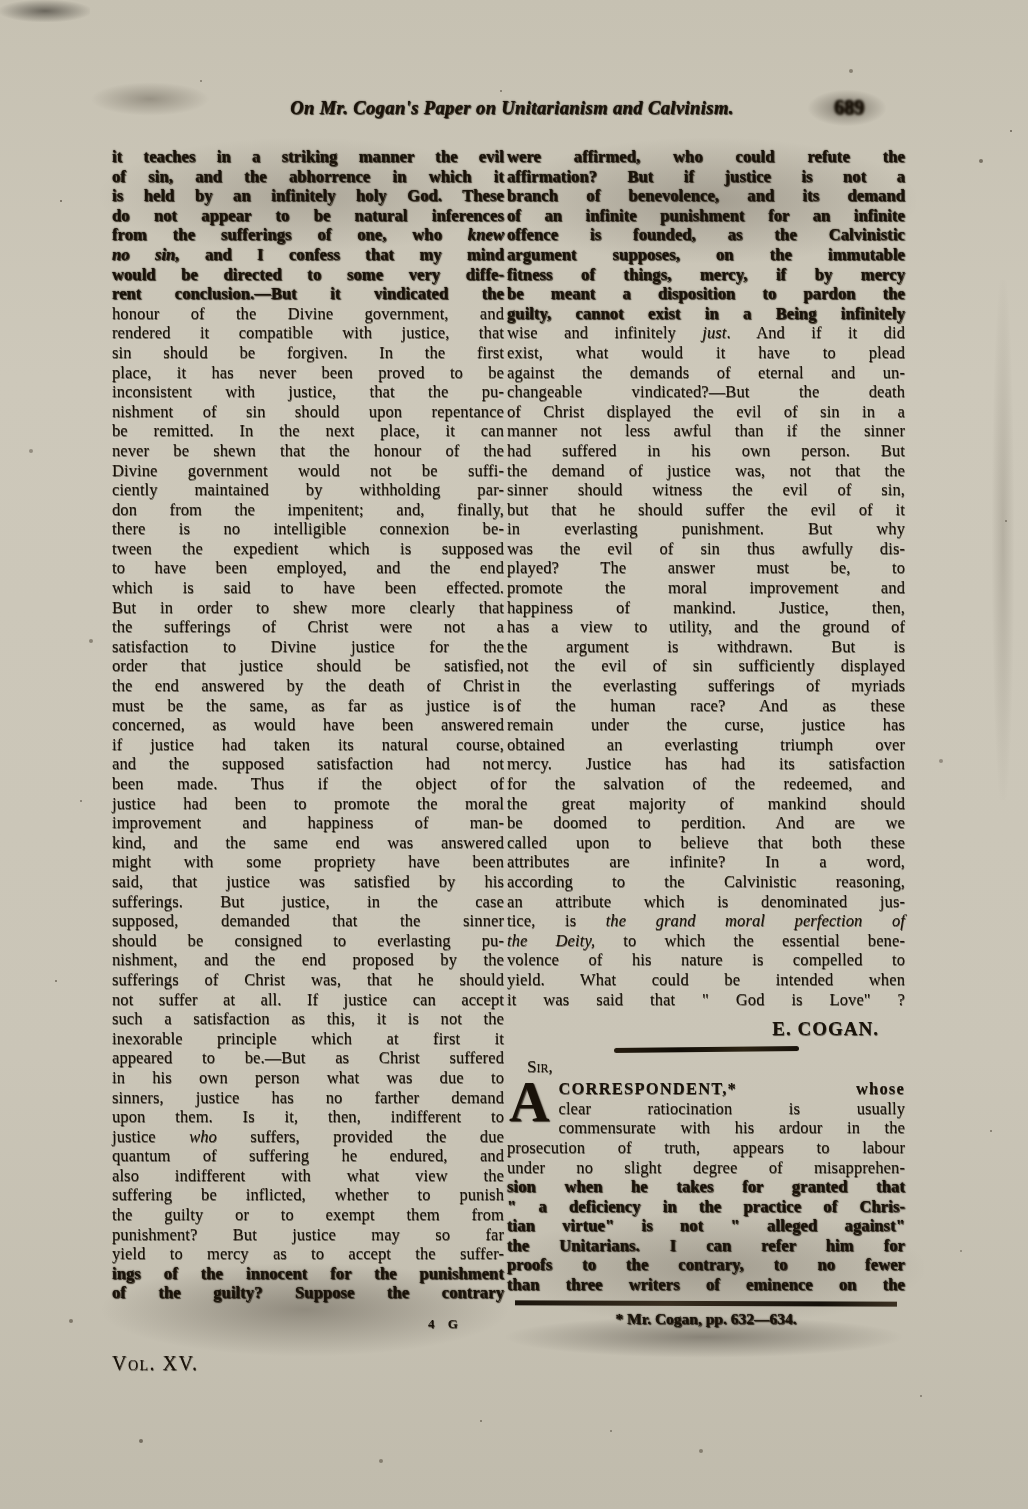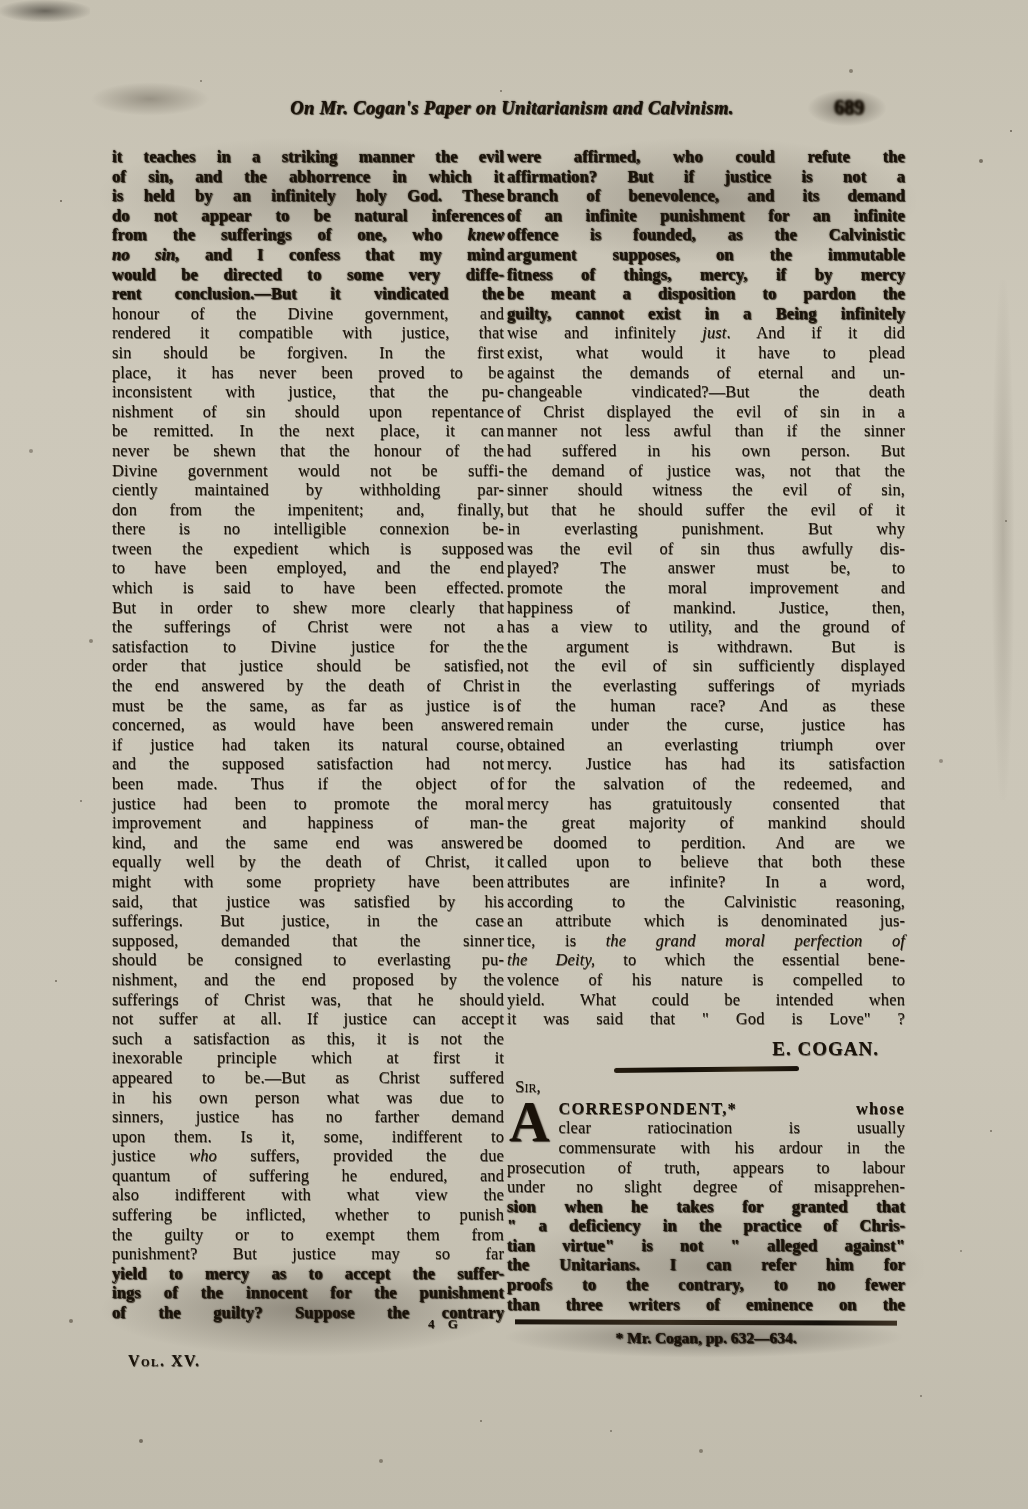--- a/index.html
+++ b/index.html
@@ -43,39 +43,39 @@
     font-size:19px;line-height:22px;text-align:right;padding-right:26px;
     letter-spacing:1px;font-weight:bold;margin-top:9px;
     text-shadow:.5px .5px .8px rgba(25,18,10,.7);
   }
   .section-divider{
     width:185px;height:5px;margin:7px auto 5px auto;border-radius:3px;
     background:linear-gradient(90deg,#241b0e,#100c06 35%,#2c2313 70%,#17110a);
     transform:rotate(-.6deg);filter:blur(.4px);
   }
   .salutation{
-    font-variant:small-caps;font-size:17px;line-height:20px;margin-left:8px;
+    font-variant:small-caps;font-size:17px;line-height:20px;margin-left:20px;
     text-shadow:.4px .5px .6px rgba(25,18,10,.6);
   }
   .letter{margin-top:2px;}
   .dropcap{
     float:left;font-size:56px;line-height:40px;font-weight:bold;
     margin:3px 9px 0 2px;filter:blur(.3px);
     text-shadow:1px 1px 1.2px rgba(25,18,10,.8);
   }
   #letter-lines .line:nth-child(1){letter-spacing:1.2px;font-weight:bold;}
   .footnote-rule{
     width:96%;height:5px;margin:6px 0 3px 2%;
     background:linear-gradient(90deg,#1a140c,#3a2f20 40%,#14100a 80%,#3c3122);
     filter:blur(.6px);transform:rotate(.2deg);
   }
   .footnote-text{font-size:15.5px;line-height:19px;text-align:center;}
   .page-footer-vol{
-    position:absolute;left:128px;top:1352px;font-variant:small-caps;font-weight:bold;
-    font-size:16px;letter-spacing:1.5px;text-shadow:.5px .5px .7px rgba(25,18,10,.7);
+    position:absolute;left:112px;top:1352px;font-variant:small-caps;font-weight:normal;
+    font-size:20px;letter-spacing:1.5px;text-shadow:.5px .5px .7px rgba(25,18,10,.7);
   }
   .gathering-mark{
     position:absolute;left:428px;top:1316px;font-weight:bold;font-size:13px;
     letter-spacing:5px;text-shadow:.5px .5px .7px rgba(25,18,10,.7);
   }
   
   .blob{position:absolute;pointer-events:none;}
   .b1{left:90px;top:82px;width:120px;height:34px;background:radial-gradient(ellipse,rgba(30,22,12,.28),transparent 70%);}
   .b2{left:808px;top:90px;width:78px;height:36px;background:radial-gradient(ellipse,rgba(25,18,10,.42),transparent 72%);}
   .b3{left:100px;top:138px;width:404px;height:115px;background:radial-gradient(ellipse,rgba(28,20,12,.17),transparent 72%);}
@@ -140,35 +140,34 @@
       <div class="line">order that justice should be satisfied,</div>
       <div class="line">the end answered by the death of Christ</div>
       <div class="line">must be the same, as far as justice is</div>
       <div class="line">concerned, as would have been answered</div>
       <div class="line">if justice had taken its natural course,</div>
       <div class="line">and the supposed satisfaction had not</div>
       <div class="line">been made. Thus if the object of</div>
       <div class="line">justice had been to promote the moral</div>
       <div class="line">improvement and happiness of man-</div>
       <div class="line">kind, and the same end was answered</div>
-      <div class="line">equally well by the death of Christ, it</div>
       <div class="line">might with some propriety have been</div>
       <div class="line">said, that justice was satisfied by his</div>
       <div class="line">sufferings. But justice, in the case</div>
       <div class="line">supposed, demanded that the sinner</div>
       <div class="line">should be consigned to everlasting pu-</div>
       <div class="line">nishment, and the end proposed by the</div>
       <div class="line">sufferings of Christ was, that he should</div>
       <div class="line">not suffer at all. If justice can accept</div>
       <div class="line">such a satisfaction as this, it is not the</div>
       <div class="line">inexorable principle which at first it</div>
       <div class="line">appeared to be.—But as Christ suffered</div>
       <div class="line">in his own person what was due to</div>
       <div class="line">sinners, justice has no farther demand</div>
-      <div class="line">upon them. Is it, some, indifferent to</div>
+      <div class="line">upon them. Is it, then, indifferent to</div>
       <div class="line">justice <i>who</i> suffers, provided the due</div>
       <div class="line">quantum of suffering he endured, and</div>
       <div class="line">also indifferent with what view the</div>
       <div class="line">suffering be inflicted, whether to punish</div>
       <div class="line">the guilty or to exempt them from</div>
       <div class="line">punishment? But justice may so far</div>
       <div class="line">yield to mercy as to accept the suffer-</div>
       <div class="line">ings of the innocent for the punishment</div>
       <div class="line">of the guilty? Suppose the contrary</div>
     </div>
@@ -202,21 +201,20 @@
       <div class="line">happiness of mankind. Justice, then,</div>
       <div class="line">has a view to utility, and the ground of</div>
       <div class="line">the argument is withdrawn. But is</div>
       <div class="line">not the evil of sin sufficiently displayed</div>
       <div class="line">in the everlasting sufferings of myriads</div>
       <div class="line">of the human race? And as these</div>
       <div class="line">remain under the curse, justice has</div>
       <div class="line">obtained an everlasting triumph over</div>
       <div class="line">mercy. Justice has had its satisfaction</div>
       <div class="line">for the salvation of the redeemed, and</div>
-      <div class="line">mercy has gratuitously consented that</div>
       <div class="line">the great majority of mankind should</div>
       <div class="line">be doomed to perdition. And are we</div>
       <div class="line">called upon to believe that both these</div>
       <div class="line">attributes are infinite? In a word,</div>
       <div class="line">according to the Calvinistic reasoning,</div>
       <div class="line">an attribute which is denominated jus-</div>
       <div class="line">tice, is <i>the grand moral perfection of</i></div>
       <div class="line"><i>the Deity,</i> to which the essential bene-</div>
       <div class="line">volence of his nature is compelled to</div>
       <div class="line">yield. What could be intended when</div>

